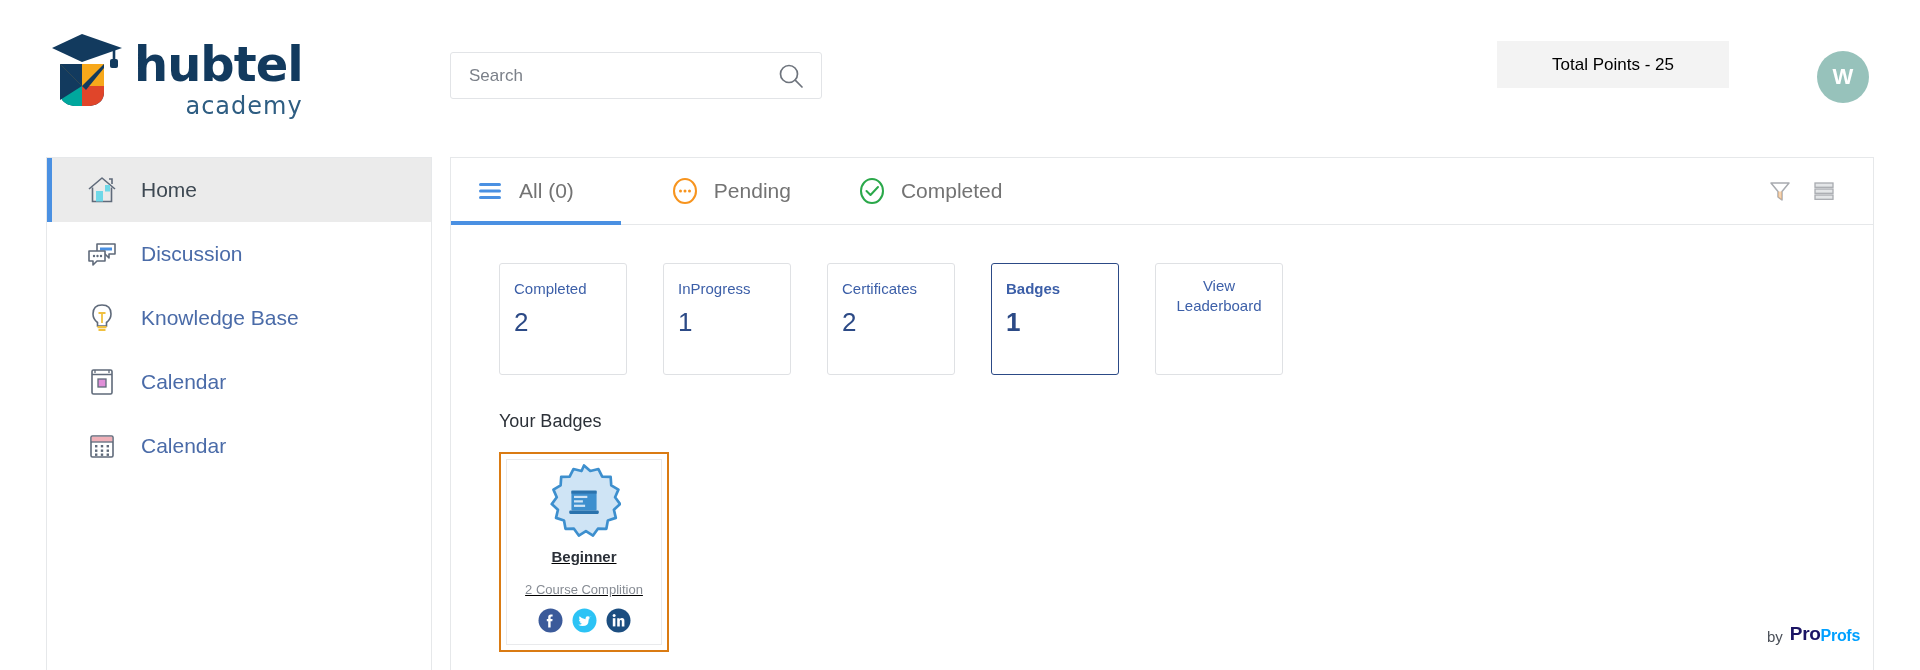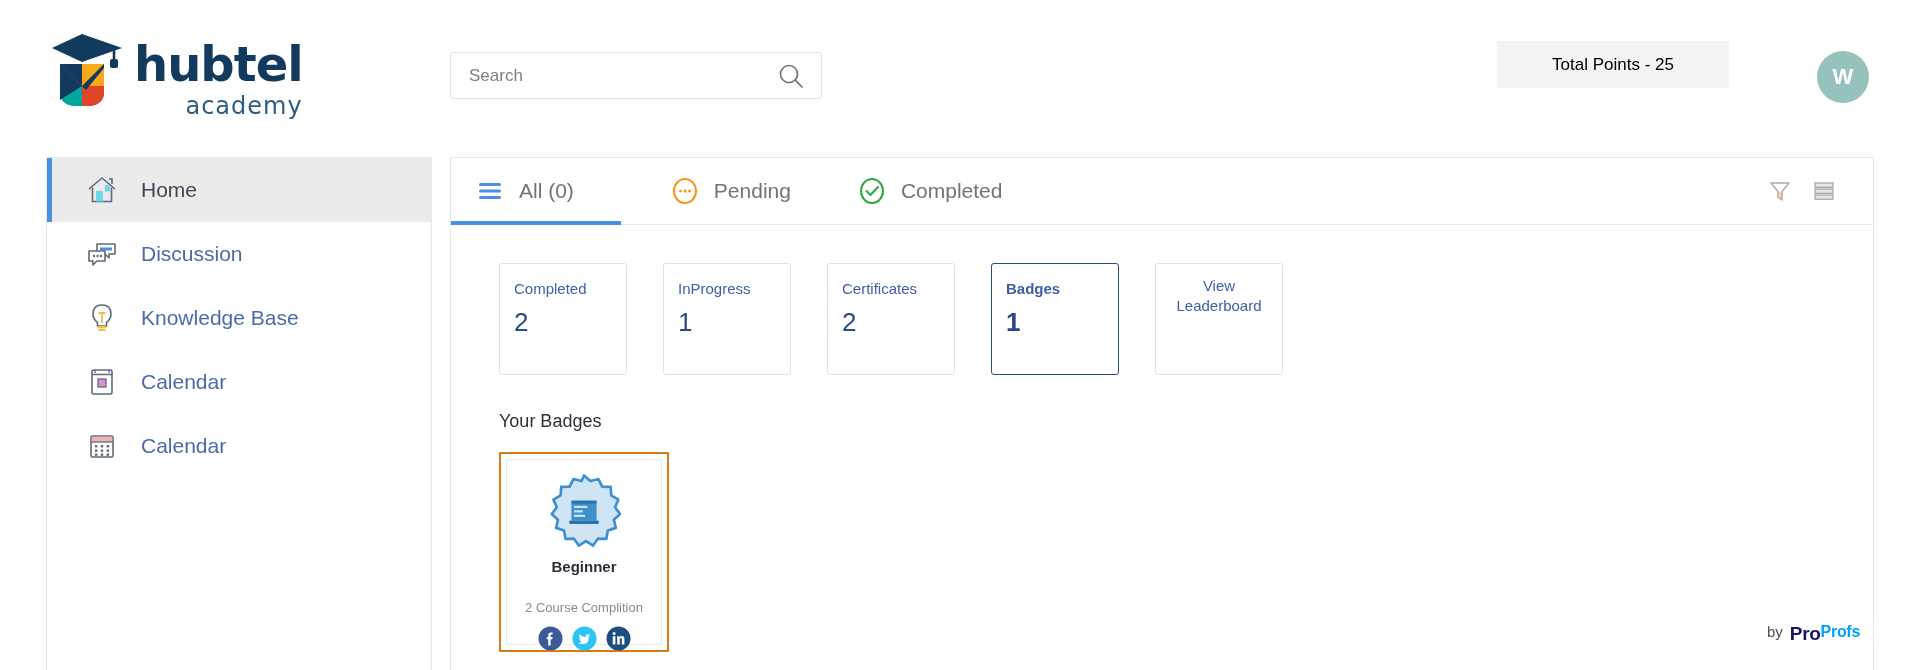--- a/index.html
+++ b/index.html
@@ -159,34 +159,35 @@
   .badge-card {
     margin: 20px 0 0 48px;
     width: 170px; height: 200px;
     border: 2px solid #da7b13;
     padding: 5px;
   }
   .badge-inner {
     width: 100%; height: 100%;
     border: 1px solid #e9eaec;
     display: flex; flex-direction: column; align-items: center;
-    padding-top: 14px;
+    padding-top: 4px;
+    text-decoration: underline;
   }
   .badge-emblem { width: 74px; height: 74px; line-height: 0; }
   .badge-name {
     margin-top: 10px; font-size: 15px; font-weight: 700; color: #2b3038;
   }
-  .badge-desc { margin-top: 25px; font-size: 13px; color: #868b93; }
+  .badge-desc { margin-top: 17px; font-size: 13px; color: #868b93; }
   .badge-socials { margin-top: 11px; display: flex; gap: 9px; }
   .social { width: 25px; height: 25px; line-height: 0; cursor: pointer; }
 
   
   .footer-brand {
     position: absolute; right: 60px; bottom: 25px;
-    display: flex; align-items: flex-start;
+    display: flex; align-items: flex-end;
     font-size: 16px;
   }
   .fb-by { color: #4b5059; margin-right: 7px; font-size: 15px; }
   .fb-pro { color: #1b1464; font-weight: 700; font-size: 19px; letter-spacing: -0.3px; }
   .fb-profs { color: #00a0ff; font-weight: 700; font-size: 16px; letter-spacing: -0.3px; }
 </style>
 </head>
 <body>
 
 <div id="app">

